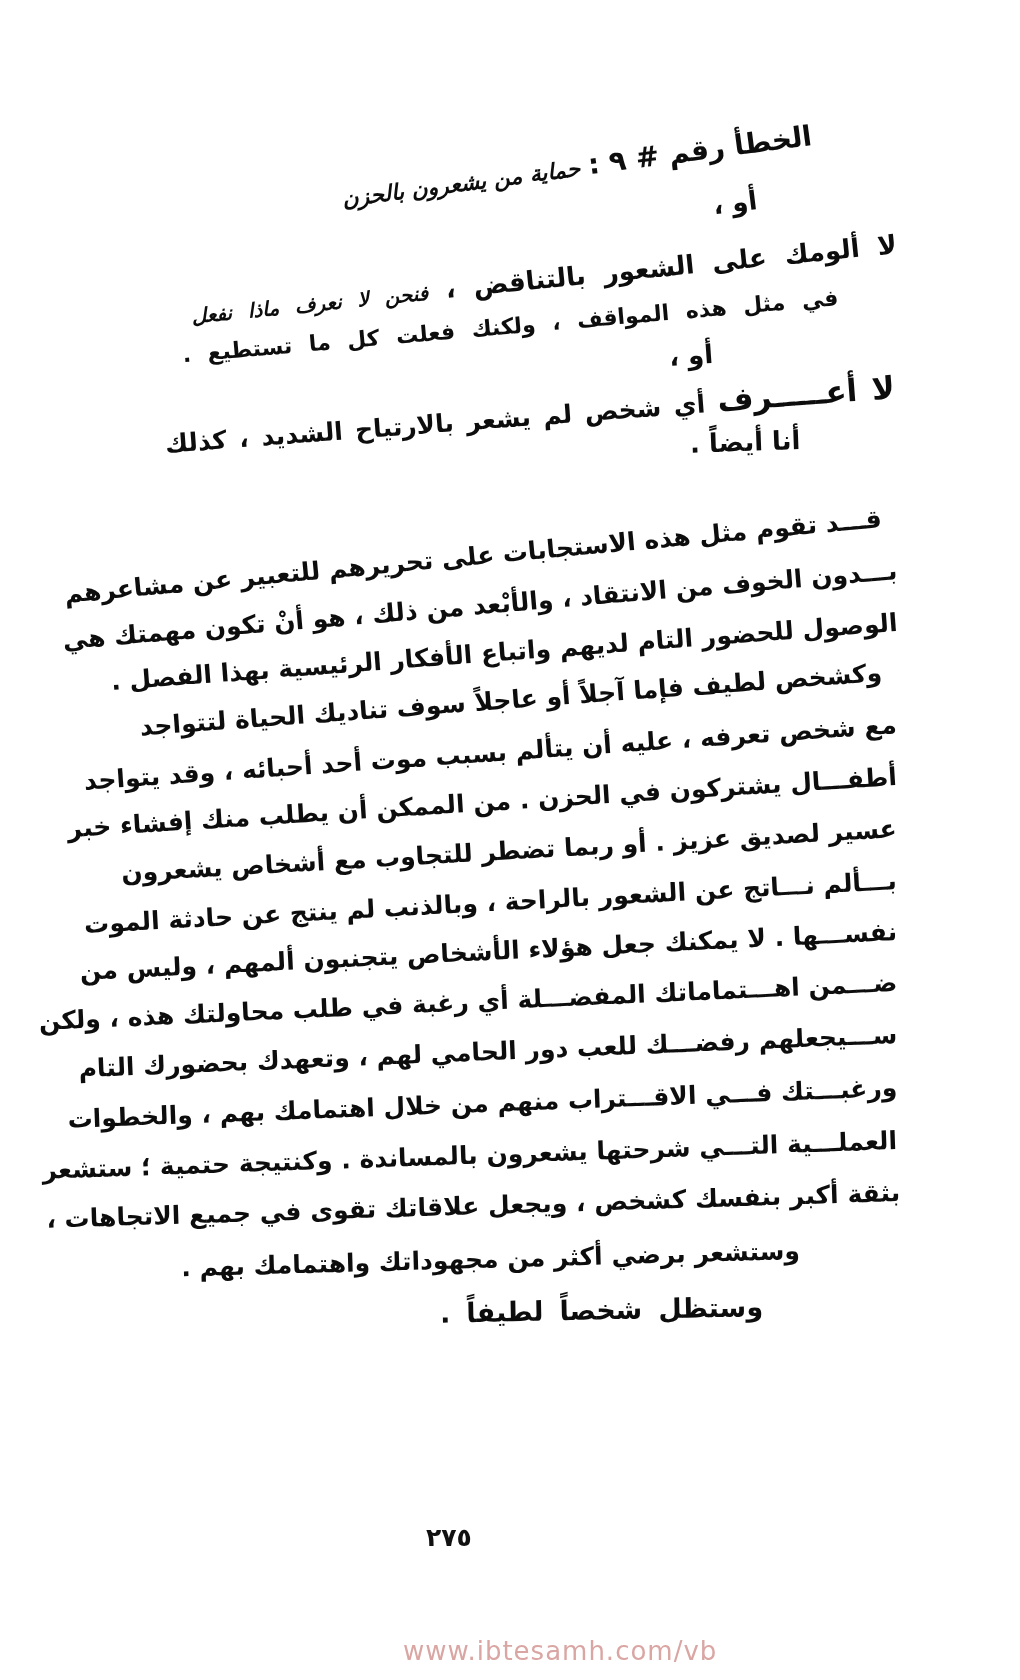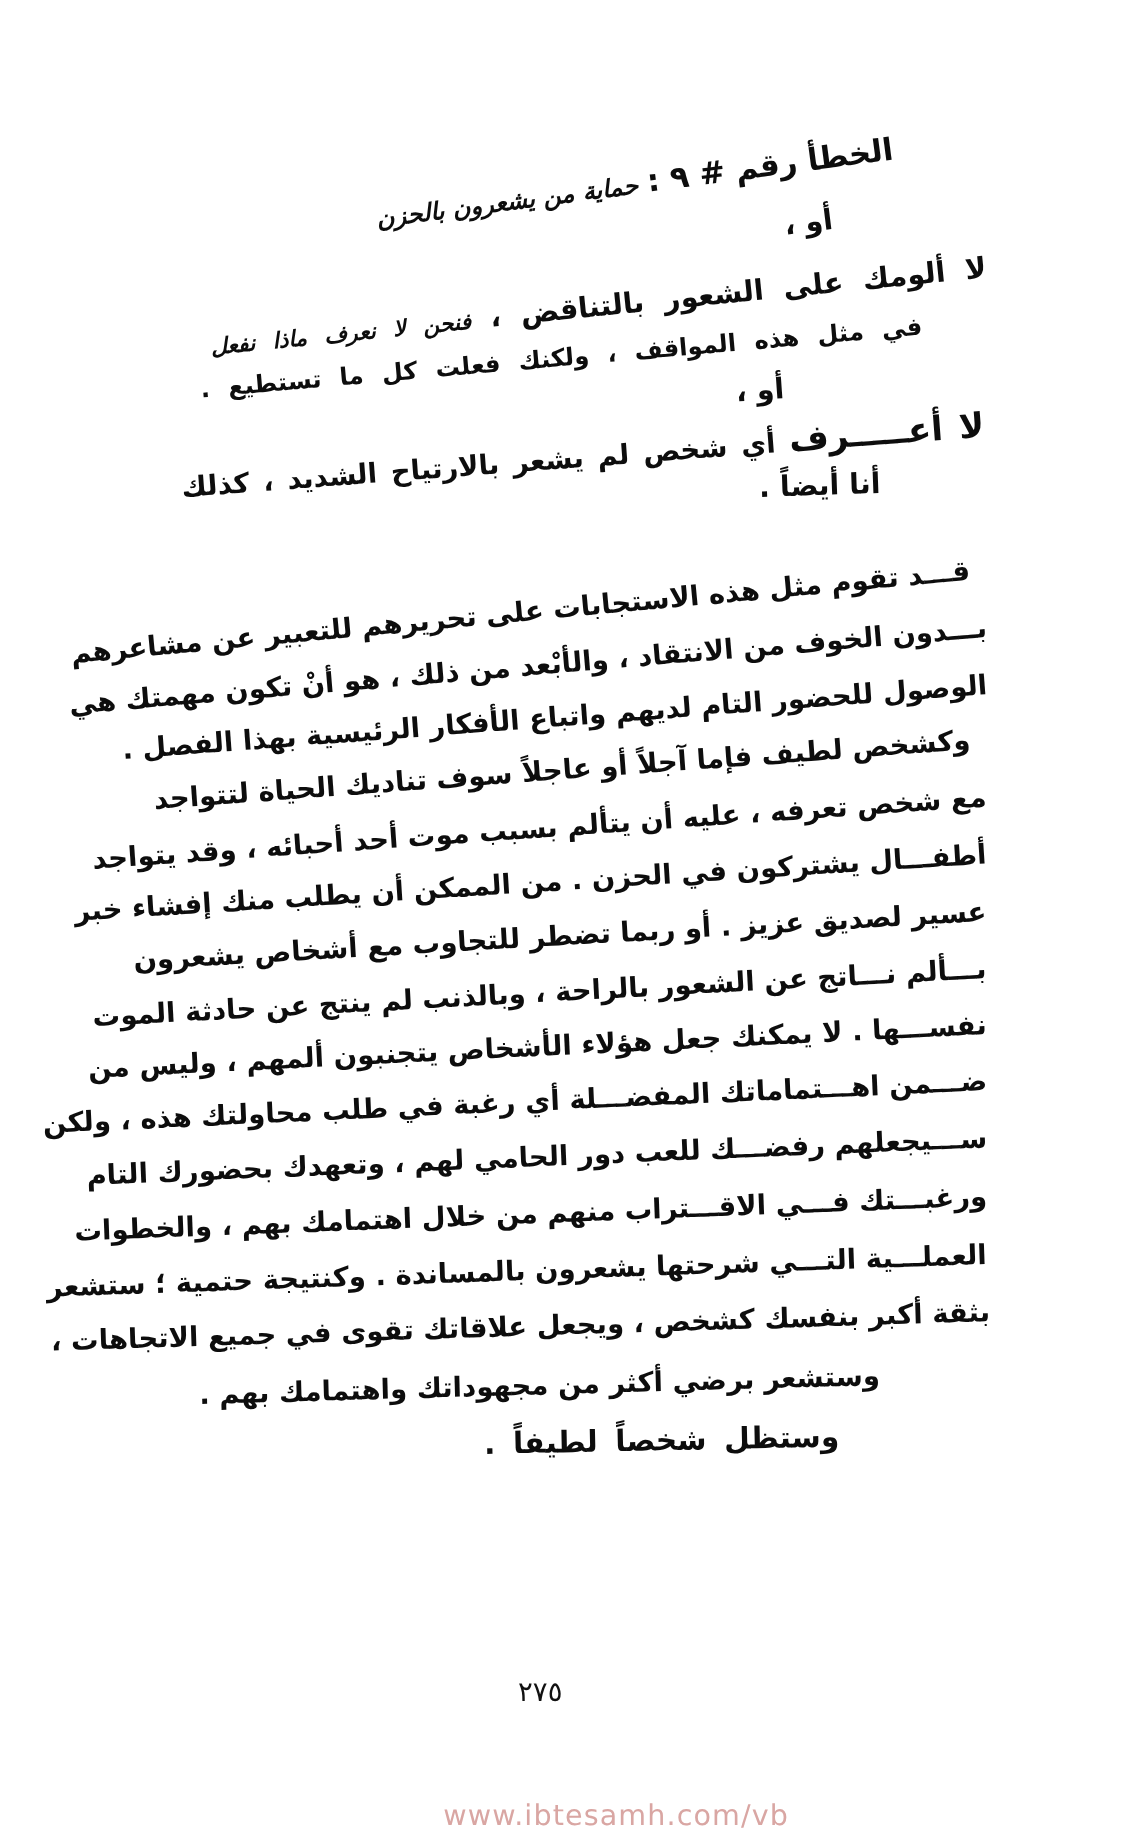--- a/index.html
+++ b/index.html
@@ -8,21 +8,21 @@
   .line{position:absolute;right:var(--r);top:var(--t);transform:rotate(var(--a,0deg));
         transform-origin:100% 50%;direction:rtl;unicode-bidi:plaintext;white-space:nowrap;
         font-size:var(--fs,25px);font-weight:700;line-height:1.15;}
   .linel{position:absolute;left:var(--l);top:var(--t);transform:rotate(var(--a,0deg));
         transform-origin:0 50%;white-space:nowrap;line-height:1.15;}
   .h1{font-size:28px;font-weight:700;}
   .h2{font-size:22px;font-weight:700;font-style:italic;}
   .q1a{font-size:26px;font-weight:700;}
   .q1b{font-size:20px;font-weight:700;font-style:italic;}
   .big{font-size:31px;font-weight:700;letter-spacing:0 !important;}
-  .pagenum{font-size:25px;font-weight:400;color:#111;margin-left:45px;}
+  .pagenum{font-size:25px;font-weight:700;color:#111;}
   .wm{font-size:26px;font-weight:400;letter-spacing:1px;font-family:"DejaVu Sans",sans-serif;}
 </style>
 </head>
 <body>
 
 <div class="pg">
 
   <div class="line" style="--r: 208px; --t: 120px; --a: -7.5deg; letter-spacing: -0.466667px;">
     <span class="h1">الخطأ رقم # ٩ :</span>
     <span class="h2">حماية من يشعرون بالحزن</span>

